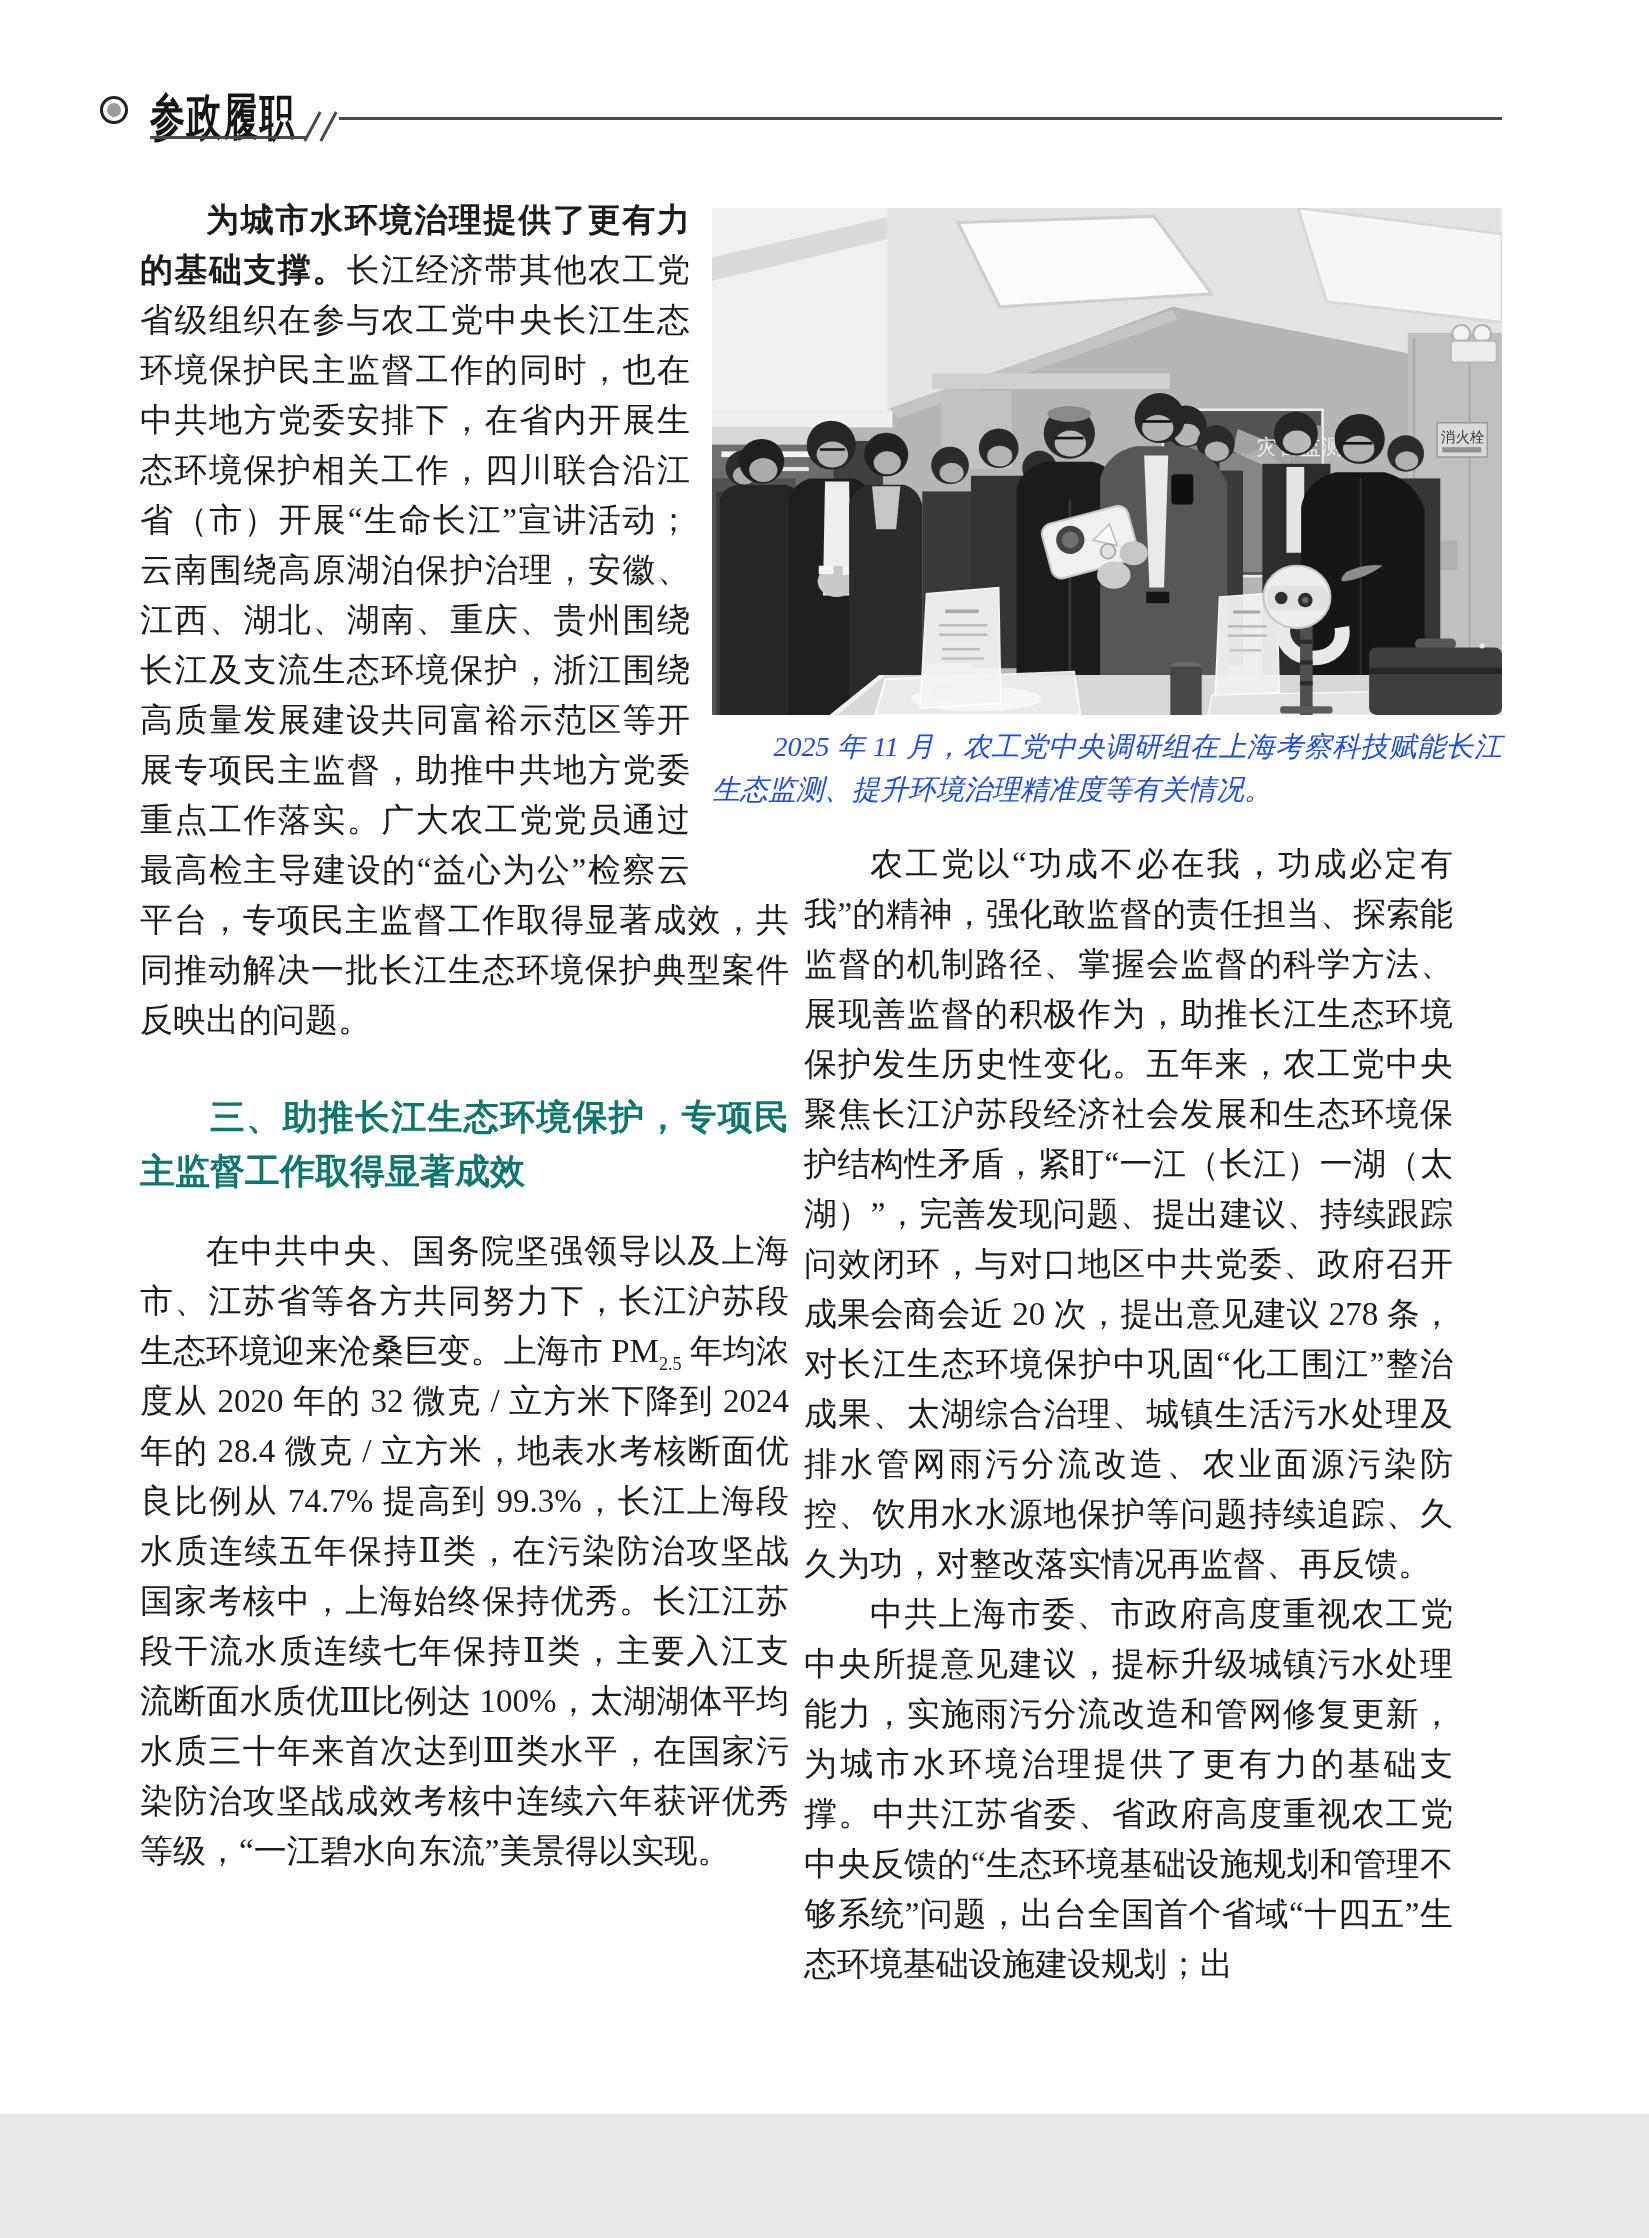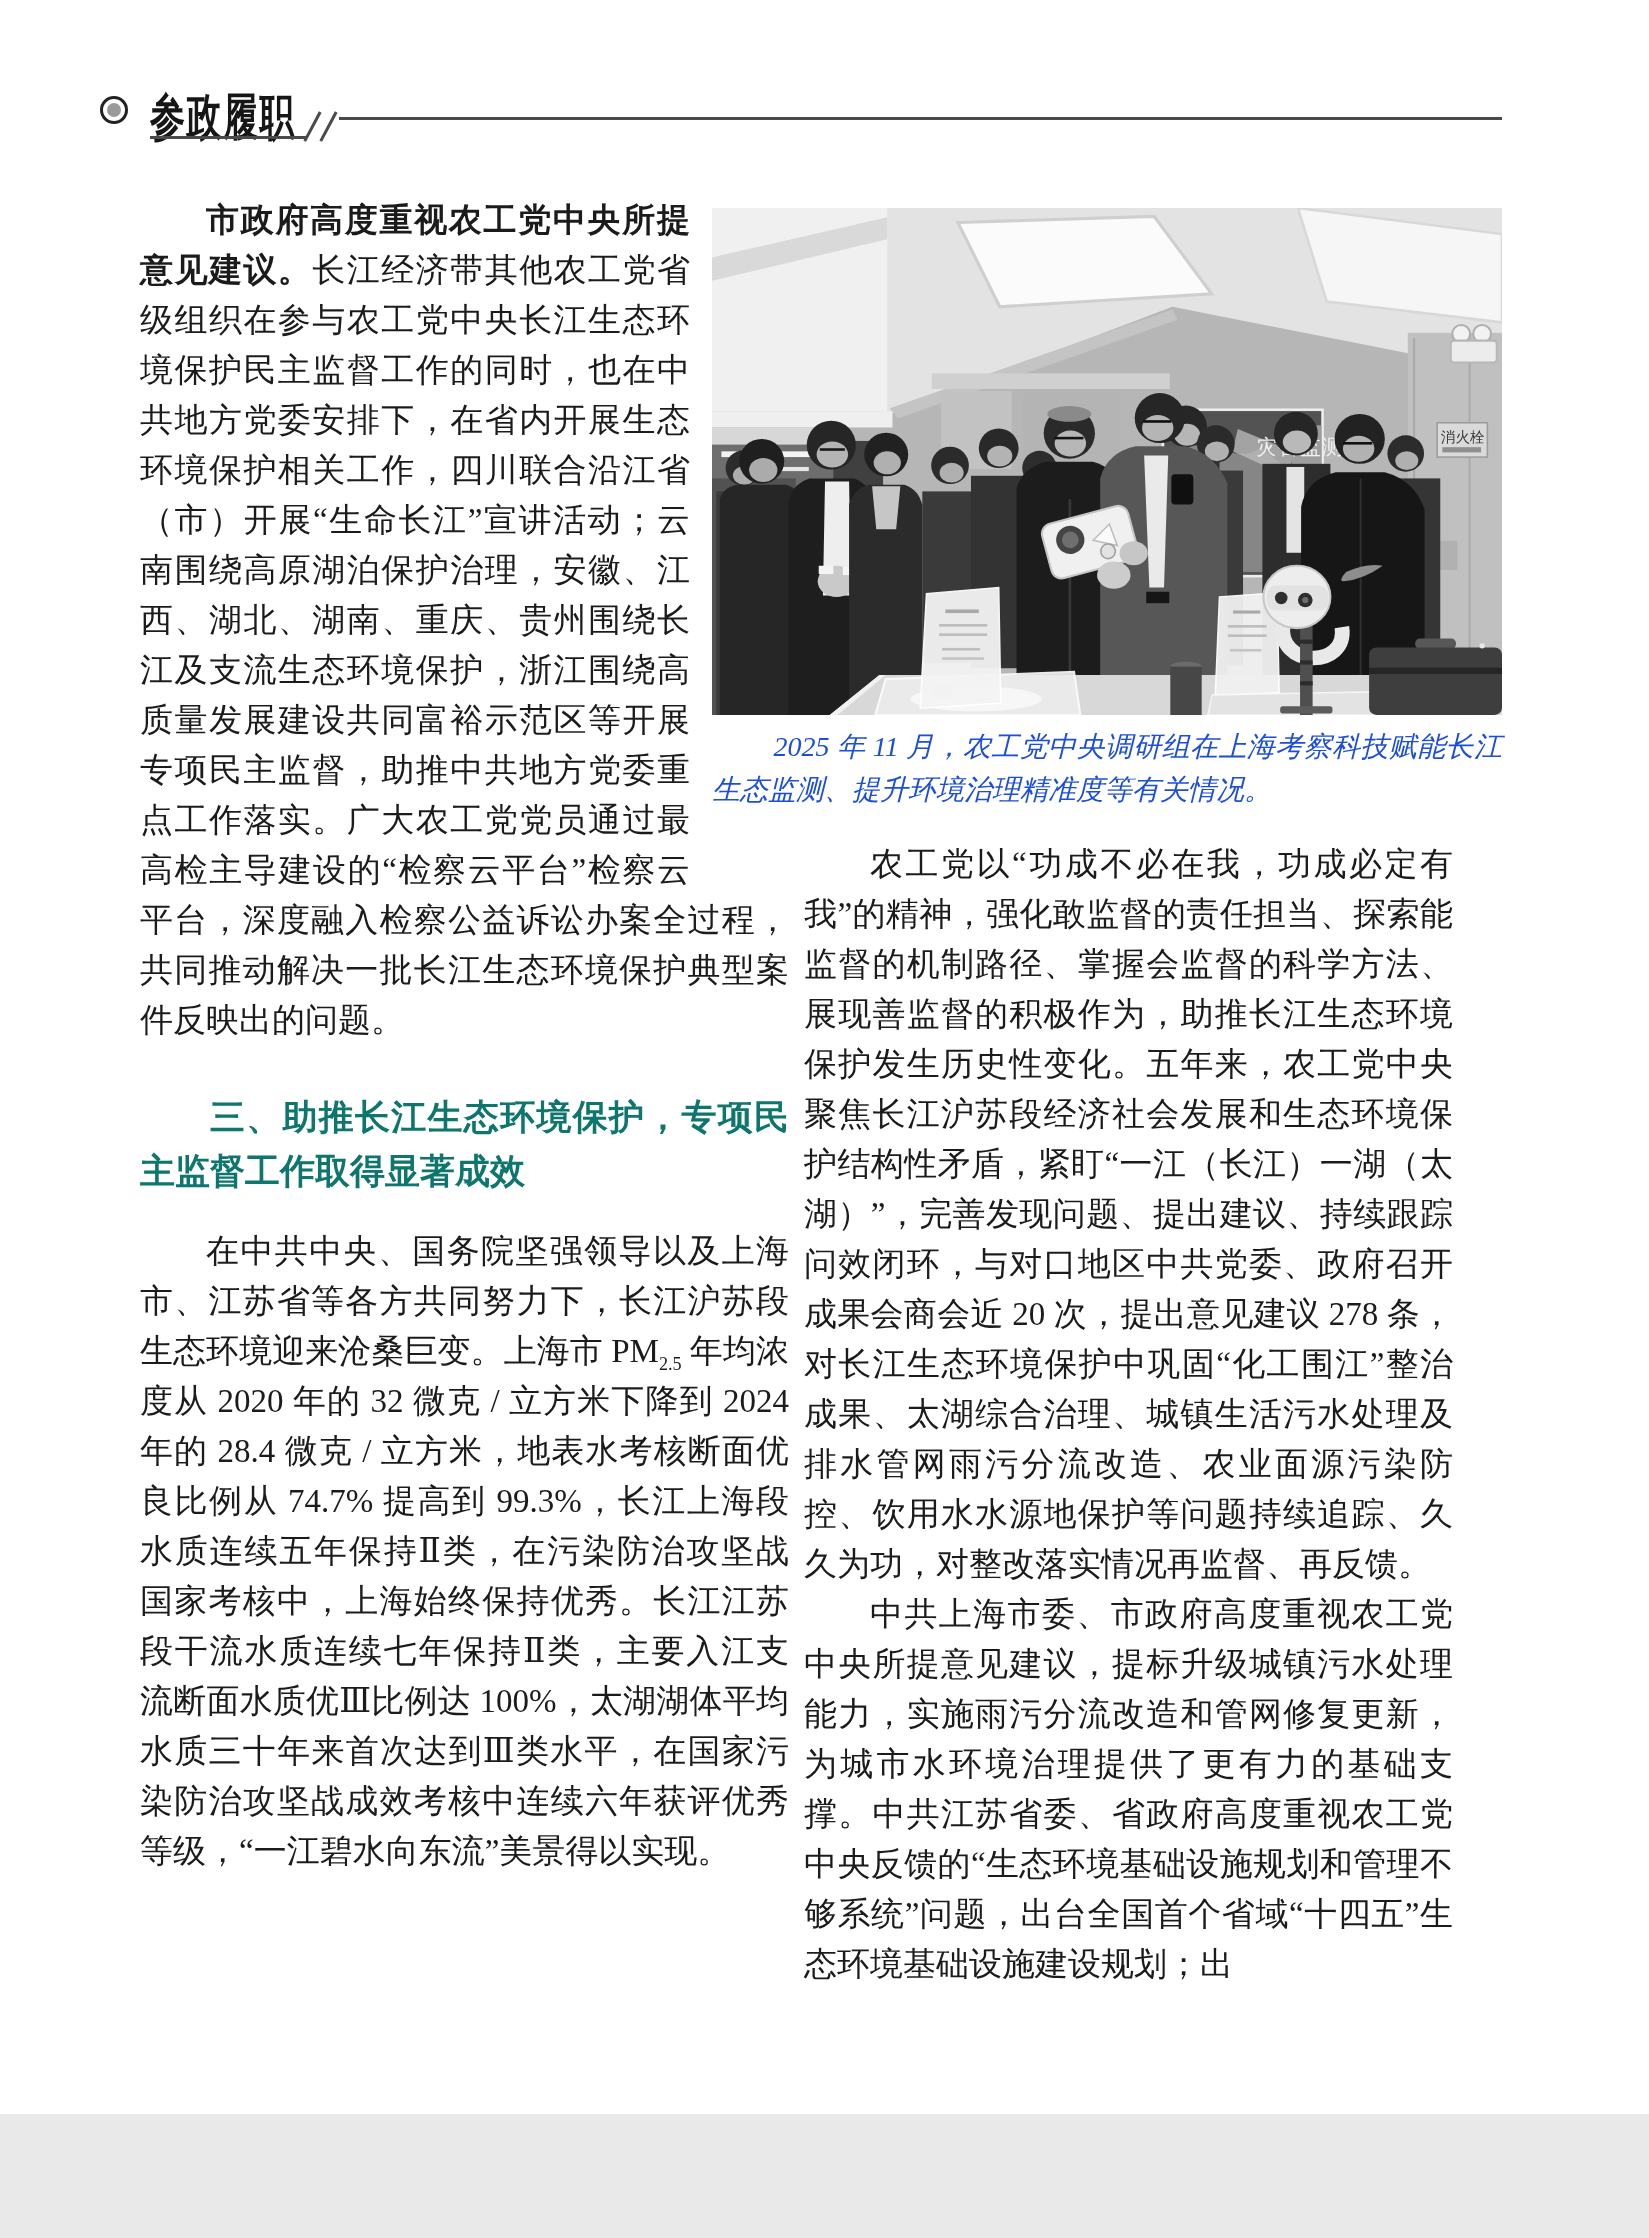--- a/index.html
+++ b/index.html
@@ -260,21 +260,21 @@
           <circle cx="1472" cy="842" r="5" fill="#e9e9e9"></circle>
         </g>
       </g>
     </svg>
   </div>
 
   <div class="caption">2025 年 11 月，农工党中央调研组在上海考察科技赋能长江生态监测、提升环境治理精准度等有关情况。</div>
 
   <div class="col col-left" id="left-column">
     <div class="photo-spacer"></div>
-      <p class="body-para"><span class="lead">市政府高度重视农工党中央所提意见建议。</span><span>长江经济带其他农工党省级组织在参与农工党中央长江生态环境保护民主监督工作的同时，也在中共地方党委安排下，在省内开展生态环境保护相关工作，四川联合沿江省（市）开展“生命长江”宣讲活动；云南围绕高原湖泊保护治理，安徽、江西、湖北、湖南、重庆、贵州围绕长江及支流生态环境保护，浙江围绕高质量发展建设共同富裕示范区等开展专项民主监督，助推中共地方党委重点工作落实。广大农工党党员通过最高检主导建设的“检察云平台”检察云平台，深度融入检察公益诉讼办案全过程，共同推动解决一批长江生态环境保护典型案件反映出的问题。</span></p>
+      <p class="body-para"><span class="lead">为城市水环境治理提供了更有力的基础支撑。</span><span>长江经济带其他农工党省级组织在参与农工党中央长江生态环境保护民主监督工作的同时，也在中共地方党委安排下，在省内开展生态环境保护相关工作，四川联合沿江省（市）开展“生命长江”宣讲活动；云南围绕高原湖泊保护治理，安徽、江西、湖北、湖南、重庆、贵州围绕长江及支流生态环境保护，浙江围绕高质量发展建设共同富裕示范区等开展专项民主监督，助推中共地方党委重点工作落实。广大农工党党员通过最高检主导建设的“益心为公”检察云平台，专项民主监督工作取得显著成效，共同推动解决一批长江生态环境保护典型案件反映出的问题。</span></p>
       <h2 class="section-heading"><span>三、助推长江生态环境保护，专项民主监督工作取得显著成效</span></h2>
       <p class="body-para"><span>在中共中央、国务院坚强领导以及上海市、江苏省等各方共同努力下，长江沪苏段生态环境迎来沧桑巨变。上海市 PM</span><sub>2.5</sub><span> 年均浓度从 2020 年的 32 微克 / 立方米下降到 2024 年的 28.4 微克 / 立方米，地表水考核断面优良比例从 74.7% 提高到 99.3%，长江上海段水质连续五年保持Ⅱ类，在污染防治攻坚战国家考核中，上海始终保持优秀。长江江苏段干流水质连续七年保持Ⅱ类，主要入江支流断面水质优Ⅲ比例达 100%，太湖湖体平均水质三十年来首次达到Ⅲ类水平，在国家污染防治攻坚战成效考核中连续六年获评优秀等级，“一江碧水向东流”美景得以实现。</span></p>
     </div>
   <div class="col col-right" id="right-column">
       <p class="body-para"><span>农工党以“功成不必在我，功成必定有我”的精神，强化敢监督的责任担当、探索能监督的机制路径、掌握会监督的科学方法、展现善监督的积极作为，助推长江生态环境保护发生历史性变化。五年来，农工党中央聚焦长江沪苏段经济社会发展和生态环境保护结构性矛盾，紧盯“一江（长江）一湖（太湖）”，完善发现问题、提出建议、持续跟踪问效闭环，与对口地区中共党委、政府召开成果会商会近 20 次，提出意见建议 278 条，对长江生态环境保护中巩固“化工围江”整治成果、太湖综合治理、城镇生活污水处理及排水管网雨污分流改造、农业面源污染防控、饮用水水源地保护等问题持续追踪、久久为功，对整改落实情况再监督、再反馈。</span></p>
       <p class="body-para"><span>中共上海市委、市政府高度重视农工党中央所提意见建议，提标升级城镇污水处理能力，实施雨污分流改造和管网修复更新，为城市水环境治理提供了更有力的基础支撑。中共江苏省委、省政府高度重视农工党中央反馈的“生态环境基础设施规划和管理不够系统”问题，出台全国首个省域“十四五”生态环境基础设施建设规划；出</span></p>
     </div>
 
   <div class="page-num">24</div>
   <div class="footline">前进论坛　2025 年 11 月</div>

